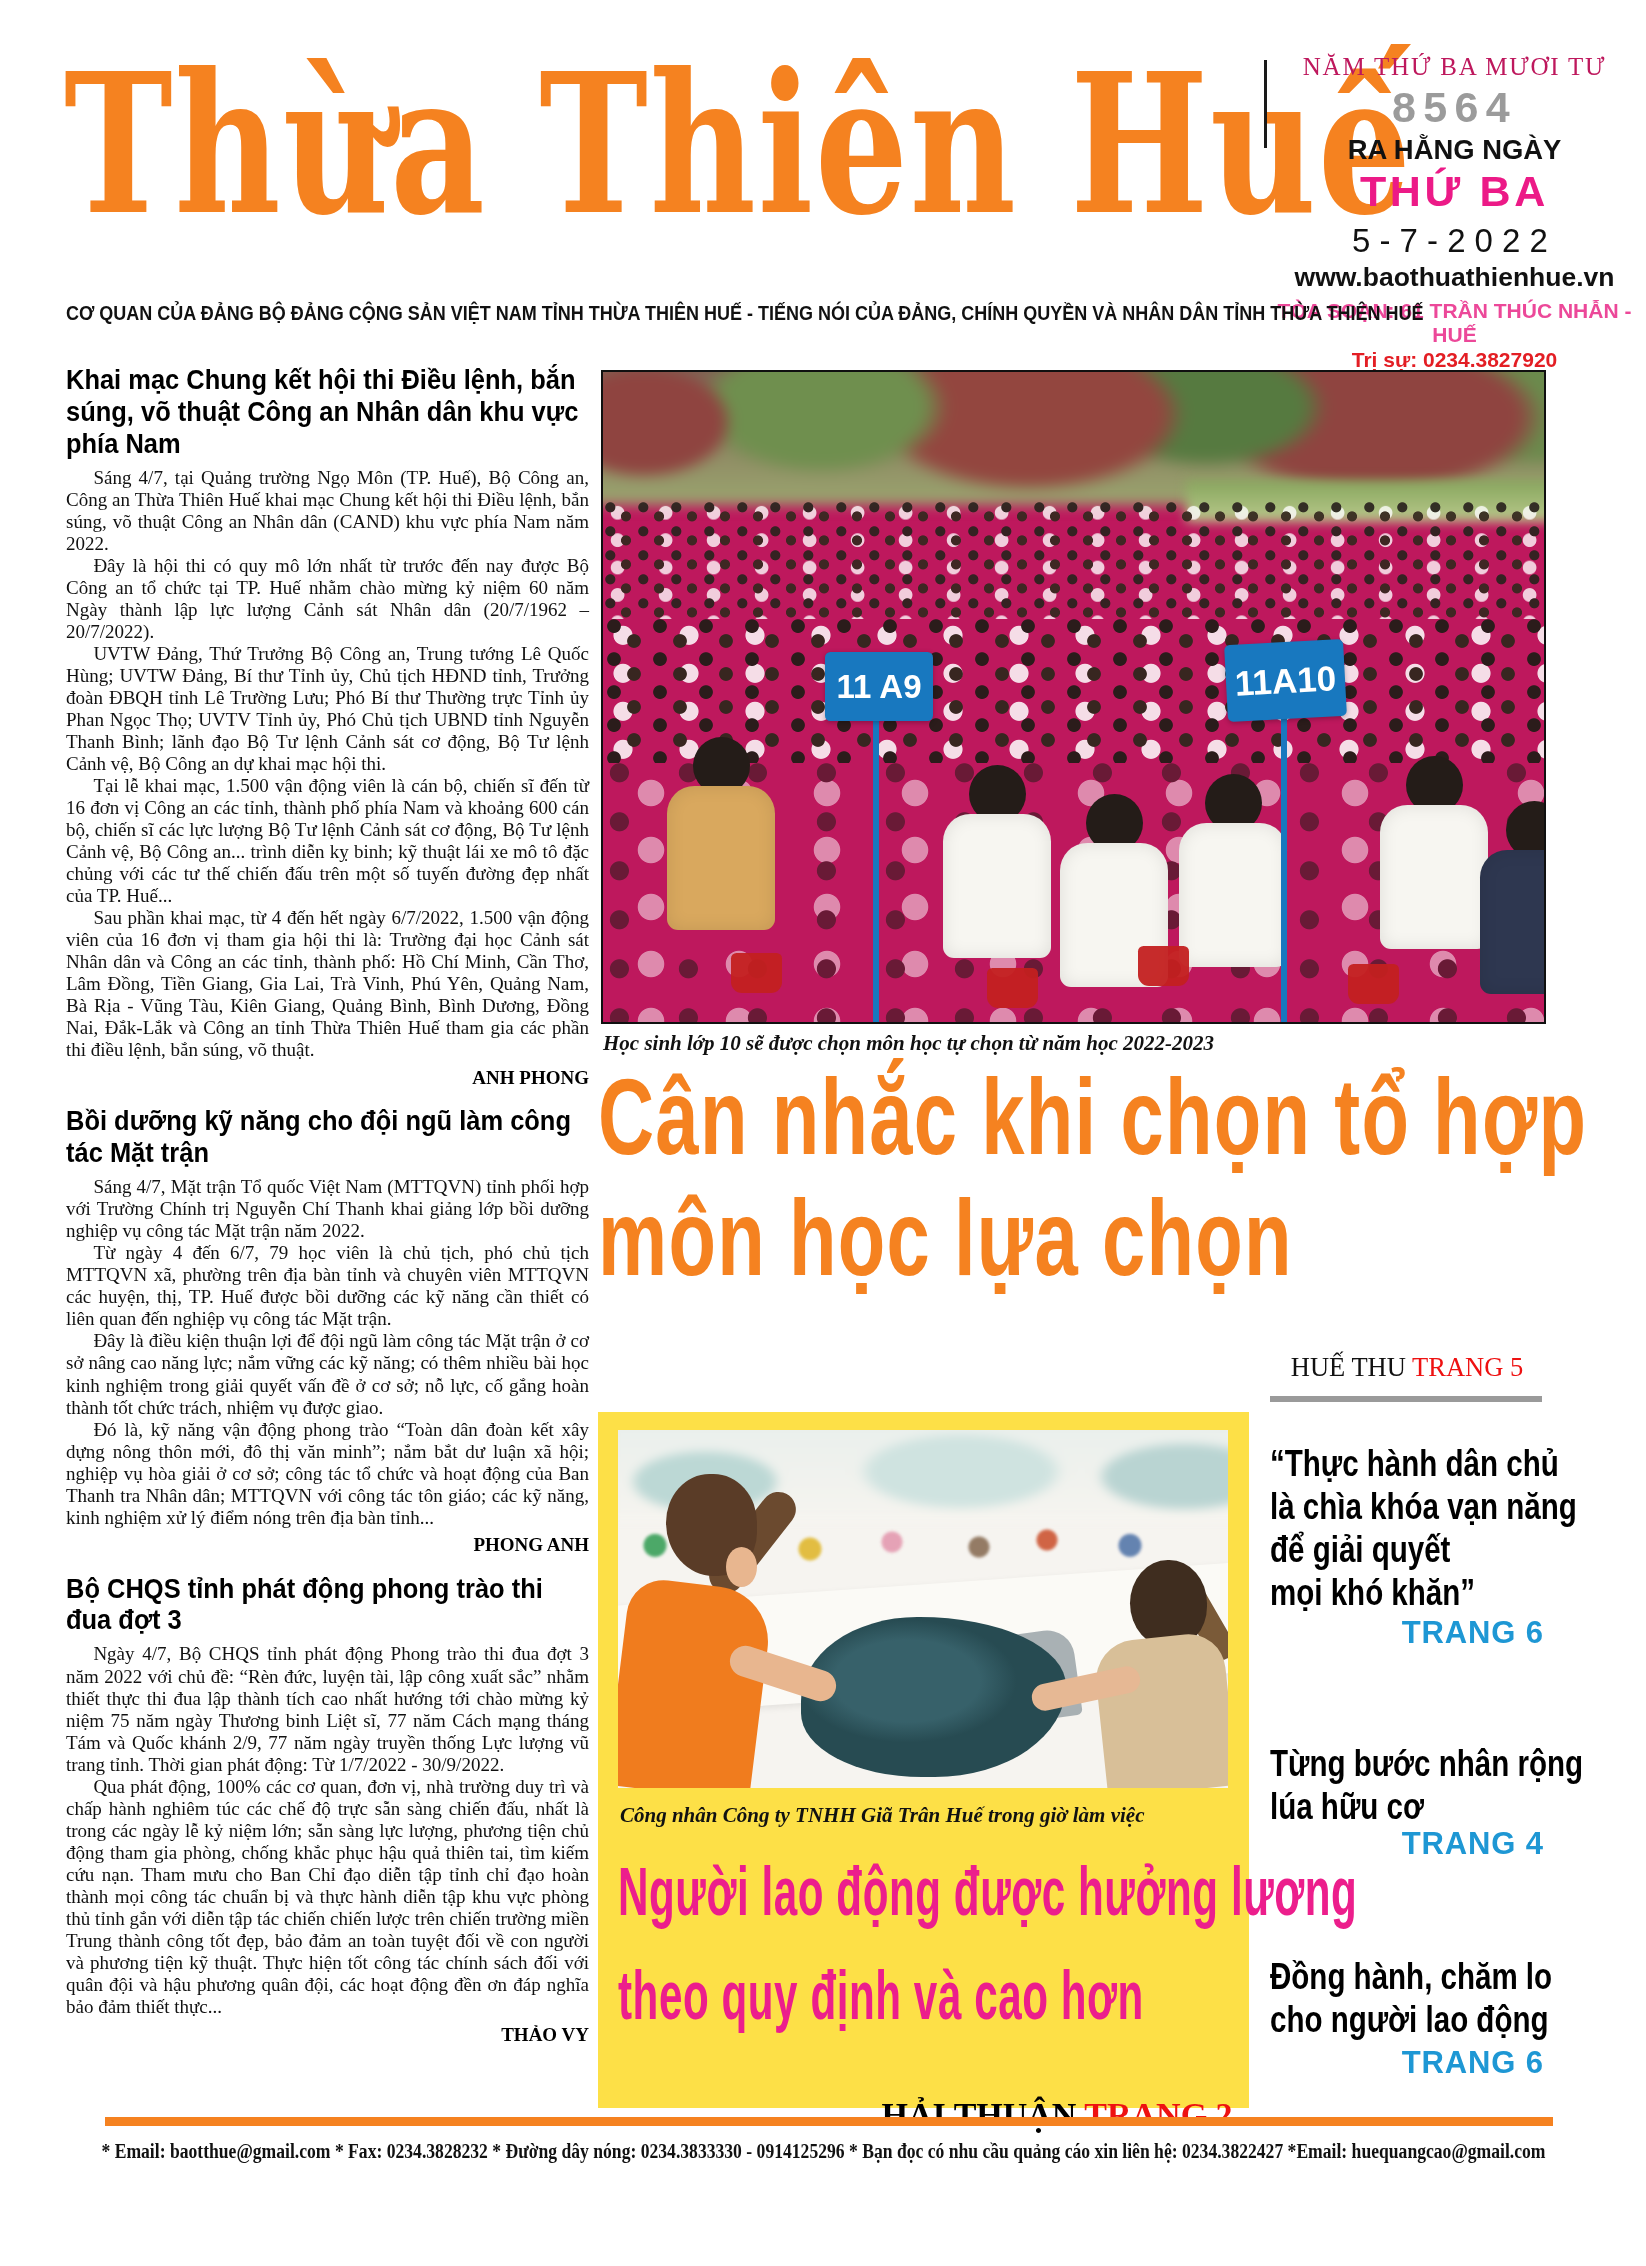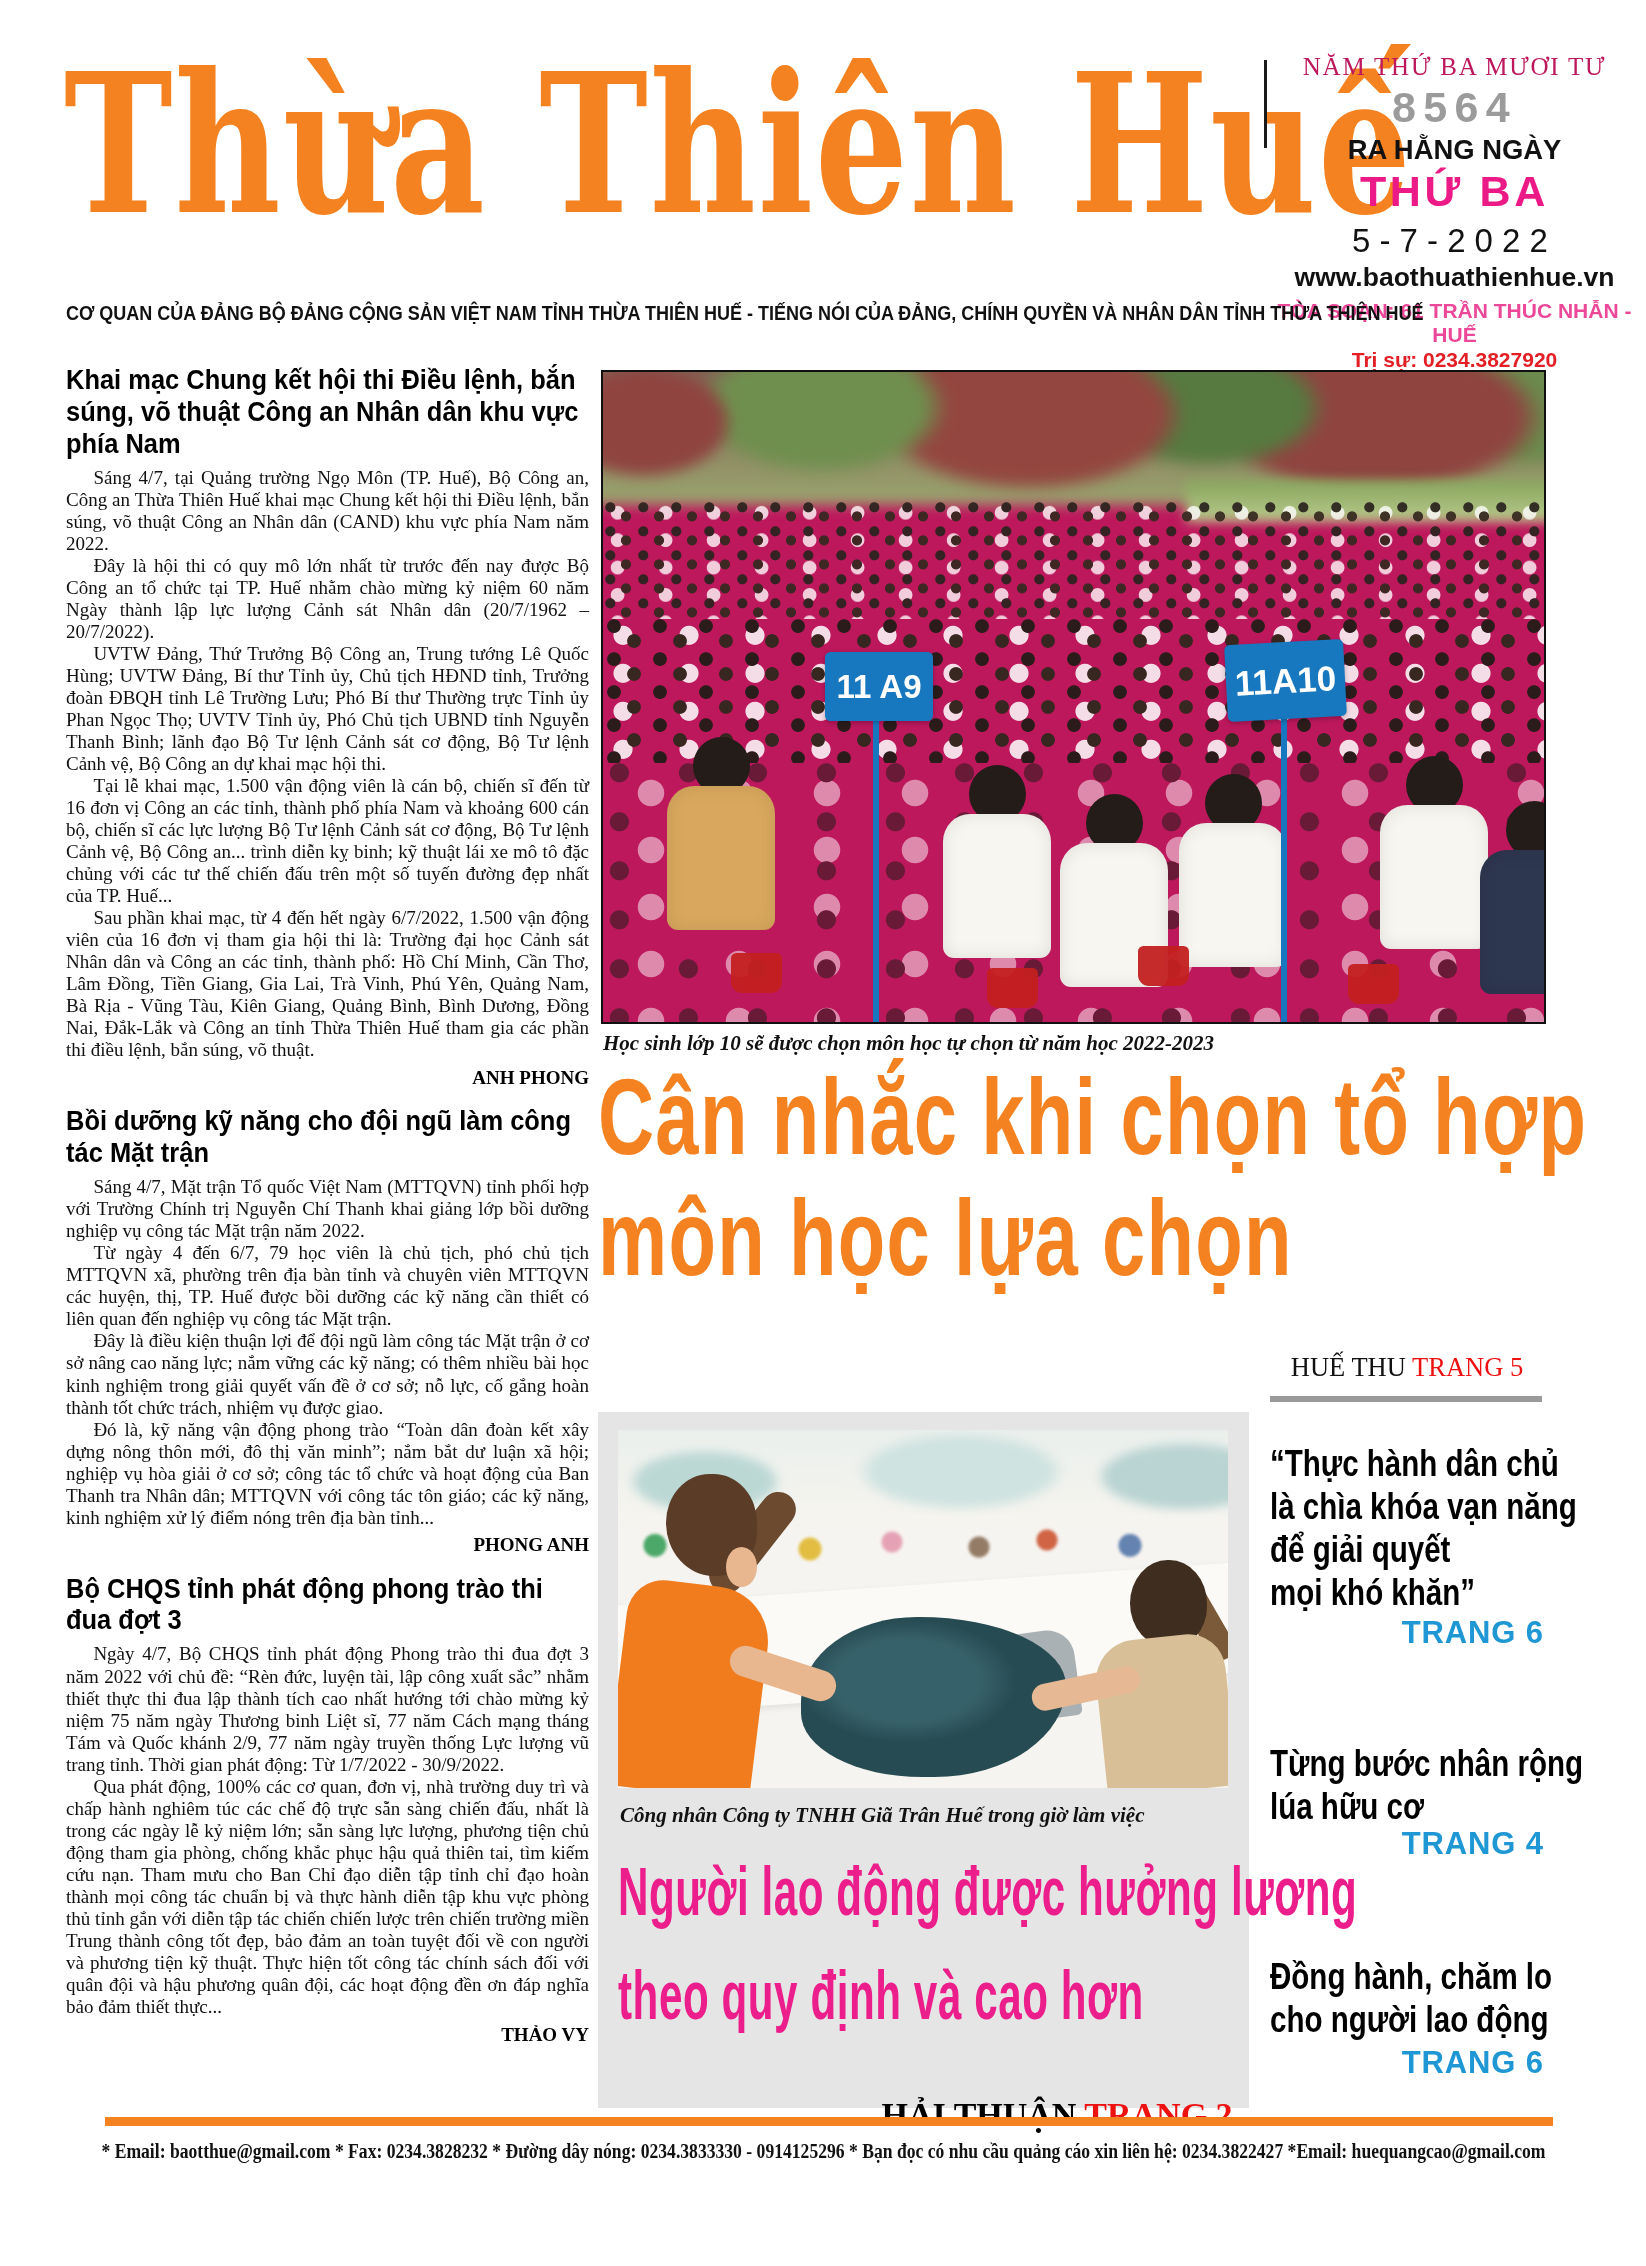--- a/index.html
+++ b/index.html
@@ -88,21 +88,21 @@
     font-weight:bold;font-size:108px;line-height:122px;color:#F58220;letter-spacing:1.8px;
     transform:scaleX(.72);transform-origin:left center;}
   .o1{top:1056px;} .o2{top:1177px;}
 
   
   .story-credit{left:1270px;top:1352px;width:274px;text-align:center;font-weight:normal;font-size:26.5px;}
   .story-credit .pg{color:#EE1111;}
   .gray-rule{left:1270px;top:1396px;width:272px;height:6.4px;background:#9a9a9a;}
 
   
-  .panel{left:598px;top:1412px;width:651px;height:696px;background:#e5e5e5;}
+  .panel{left:598px;top:1412px;width:651px;height:696px;background:#fde047;}
   .photo2{position:absolute;left:20px;top:18.3px;width:610px;height:358px;overflow:hidden;background:#f6f4f0;}
   .p2-ceiling{position:absolute;left:-9.1px;top:-9.1px;width:640px;height:101px;filter:blur(4.6px);
     background:
       radial-gradient(110px 46px at 15% 60%,#bcd8d5 0 60%,transparent 70%),
       radial-gradient(146px 55px at 55% 50%,#cfe3e0 0 60%,transparent 72%),
       radial-gradient(128px 50px at 90% 55%,#b9d4d2 0 60%,transparent 70%),
       linear-gradient(#e9efec,#f6f4ef);}
   .p2-workers{position:absolute;left:0;top:88px;width:100%;height:64px;filter:blur(1.8px);opacity:.9;
     background-image:
       radial-gradient(circle at 37px 27.4px,#3aa05a 0 11px,transparent 12px),

